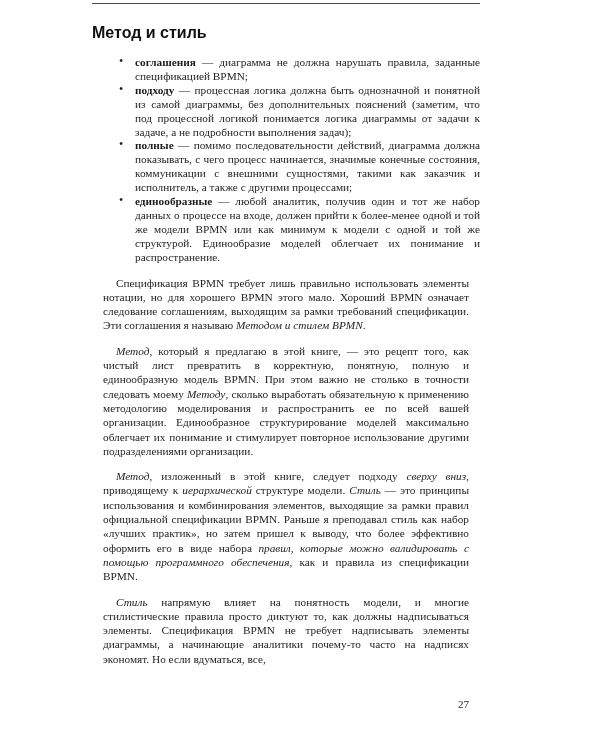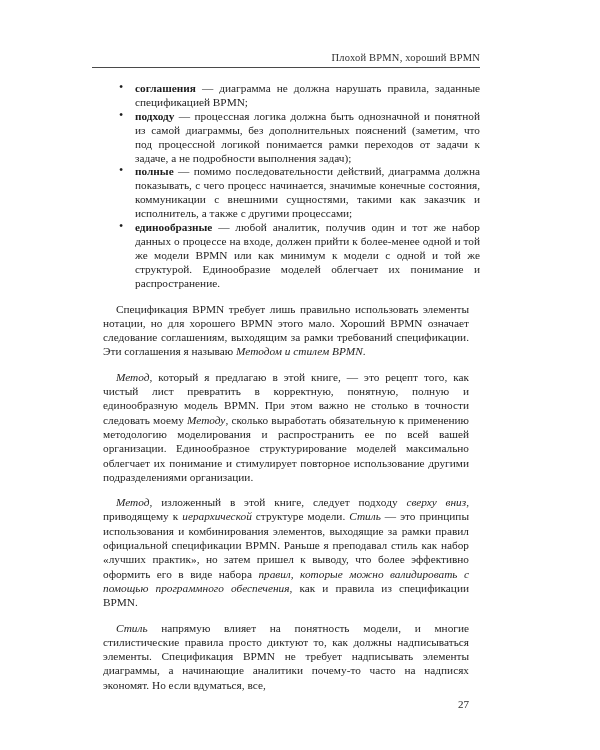--- a/index.html
+++ b/index.html
@@ -90,33 +90,31 @@
     color: #2a2a2a;
     margin-top: 8px;
   }
 </style>
 </head>
 <body>
 
 <div class="page">
   <div class="content">
 
-    <div class="running-header">
-      <span>Плохой BPMN, хороший BPMN</span>
-    </div>
     <div class="header-rule"></div>
 
+    <h1 class="chapter-title">Метод и стиль</h1>
 
 
     <ul class="model-props">
       <li>
         <span class="bullet-glyph">•</span><b>соглашения</b><span> — диаграмма не должна нарушать правила, заданные спецификацией BPMN;</span>
       </li>
       <li>
-        <span class="bullet-glyph">•</span><b>подходу</b><span> — процессная логика должна быть однозначной и понятной из самой диаграммы, без дополнительных пояснений (заметим, что под процессной логикой понимается рамки переходов от задачи к задаче, а не подробности выполнения задач);</span>
+        <span class="bullet-glyph">•</span><b>подходу</b><span> — процессная логика должна быть однозначной и понятной из самой диаграммы, без дополнительных пояснений (заметим, что под процессной логикой понимается логика диаграммы от задачи к задаче, а не подробности выполнения задач);</span>
       </li>
       <li>
         <span class="bullet-glyph">•</span><b>полные</b><span> — помимо последовательности действий, диаграмма должна показывать, с чего процесс начинается, значимые конечные состояния, коммуникации с внешними сущностями, такими как заказчик и исполнитель, а также с другими процессами;</span>
       </li>
       <li>
         <span class="bullet-glyph">•</span><b>единообразные</b><span> — любой аналитик, получив один и тот же набор данных о процессе на входе, должен прийти к более-менее одной и той же модели BPMN или как минимум к модели с одной и той же структурой. Единообразие моделей облегчает их понимание и распространение.</span>
       </li>
     </ul>
 
     <p class="body-par"><span>Спецификация BPMN требует лишь правильно использовать элементы нотации, но для хорошего BPMN этого мало. Хороший BPMN означает следование соглашениям, выходящим за рамки требований спецификации. Эти соглашения я называю </span><em>Методом и стилем BPMN</em><span>.</span></p>

